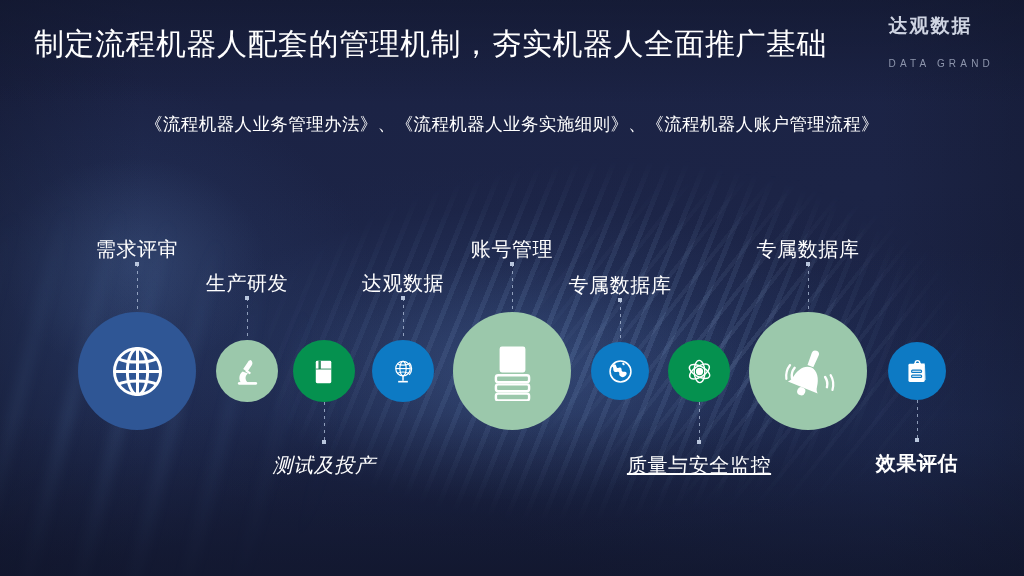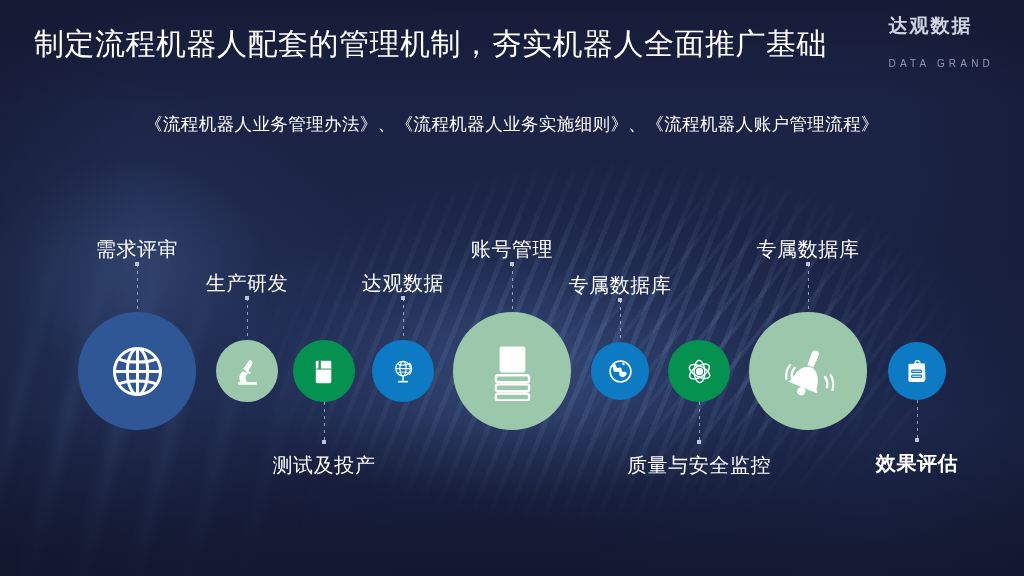--- a/index.html
+++ b/index.html
@@ -180,21 +180,21 @@
           <span>
             <svg width="31" height="31" viewBox="0 0 64 64" fill="#fff">
       <path d="M17 10 h26 a3 3 0 0 1 3 3 v40 a3 3 0 0 1 -3 3 h-26 a3 3 0 0 1 -3 -3 v-40 a3 3 0 0 1 3 -3 z"></path>
       <rect x="19.5" y="10" width="5" height="17" rx="1.2" fill="#0a7a44" opacity="0.85"></rect>
       <rect x="14" y="25.5" width="32" height="3" fill="#0a7a44" opacity="0.55"></rect>
     </svg>
           </span>
         </div>
         <div class="stem" style="left: 324px; top: 402px; height: 40px;"></div>
         <div class="stem-dot" style="left: 322px; top: 440px;"></div>
-        <div class="nlabel" style="width: 200px; left: 224px; top: 452px;">测试及投产</div>
+        <div class="nlabel" style="width: 200px; left: 224px; top: 452px; font-style: italic;">测试及投产</div>
       </div>
       <div class="node">
         <div class="bubble" style="left: 372px; top: 340px; width: 62px; height: 62px; background: rgb(13, 122, 196);">
           <span>
             <svg width="31" height="31" viewBox="0 0 64 64" fill="none" stroke="#fff" stroke-width="2.4">
       <circle cx="31" cy="26" r="15"></circle>
       <ellipse cx="31" cy="26" rx="6.5" ry="15"></ellipse>
       <line x1="16" y1="26" x2="46" y2="26"></line>
       <path d="M19 16 C25 20 37 20 43 16"></path>
       <path d="M19 36 C25 32 37 32 43 36"></path>
@@ -243,21 +243,21 @@
             <svg width="31" height="31" viewBox="0 0 64 64" fill="none" stroke="#fff" stroke-width="3">
       <circle cx="32" cy="32" r="7.5" fill="#fff" stroke="none"></circle>
       <ellipse cx="32" cy="32" rx="23" ry="11" transform="rotate(28 32 32)"></ellipse>
       <ellipse cx="32" cy="32" rx="23" ry="11" transform="rotate(88 32 32)"></ellipse>
       <ellipse cx="32" cy="32" rx="23" ry="11" transform="rotate(148 32 32)"></ellipse>
     </svg>
           </span>
         </div>
         <div class="stem" style="left: 699px; top: 402px; height: 40px;"></div>
         <div class="stem-dot" style="left: 697px; top: 440px;"></div>
-        <div class="nlabel" style="width: 200px; left: 599px; top: 452px;">质量与安全监控</div>
+        <div class="nlabel" style="width: 200px; left: 599px; top: 452px; text-decoration: underline;">质量与安全监控</div>
       </div>
       <div class="node">
         <div class="bubble" style="left: 749px; top: 312px; width: 118px; height: 118px; background: rgb(155, 200, 171);">
           <span>
             <svg width="59" height="59" viewBox="0 0 64 64" fill="none">
       <g transform="rotate(22 32 34)">
         <path d="M31 8 a4 4 0 0 1 4 4 l-0.6 14 h-6.8 l-0.6-14 a4 4 0 0 1 4-4 z" fill="#fff"></path>
         <path d="M32 27 c8 0 13 9 14 17 c0.4 3 1.6 5 3.4 6.5 h-34.8 c1.8-1.5 3-3.5 3.4-6.5 c1-8 6-17 14-17 z" fill="#fff"></path>
         <ellipse cx="32" cy="55" rx="4.4" ry="4.4" fill="#fff"></ellipse>
       </g>

